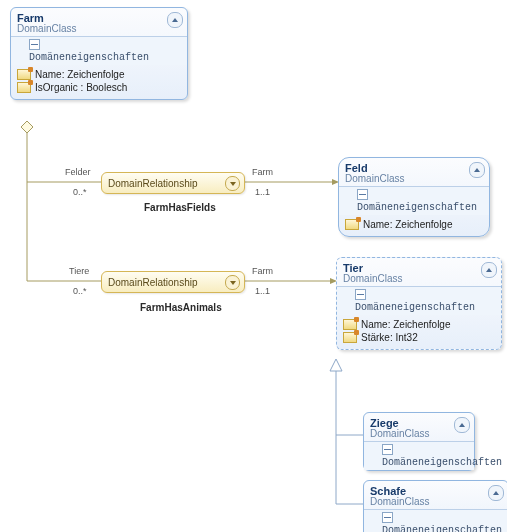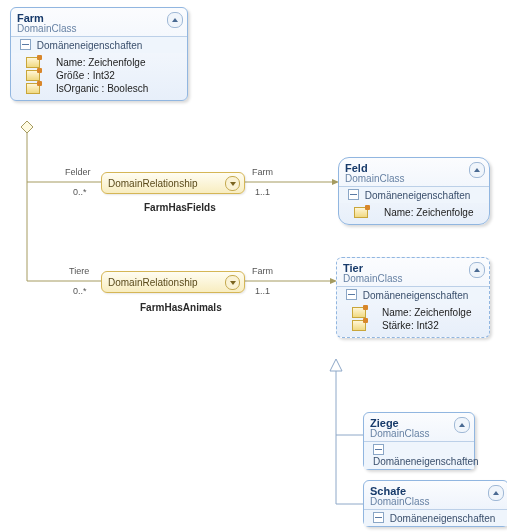--- a/index.html
+++ b/index.html
@@ -57,23 +57,24 @@
     width: 0; height: 0;
     border-left: 3px solid transparent;
     border-right: 3px solid transparent;
     border-bottom: 4px solid #4a6a92;
   }
   .compartment {
     border-top: 1px solid #bcd0e8;
   }
   .compartment-header {
     background: #eff5fc;
-    padding: 2px 9px;
+    padding: 2px 18px;
     font-size: 10px;
     color: #3a4f6c;
+    font-family: Liberation Mono, monospace;
   }
   .cmp-toggle {
     display: inline-block;
     width: 9px; height: 9px;
     border: 1px solid #8aa6c6;
     background: #fff;
     margin-right: 3px;
     position: relative;
     vertical-align: -1px;
   }
@@ -83,24 +84,23 @@
     left: 1px; right: 1px; top: 4px;
     height: 1px;
     background: #5a7aa4;
   }
   .prop-list {
     padding: 3px 6px 5px 6px;
   }
   .prop {
     display: flex;
     align-items: center;
-    gap: 16px;
+    gap: 4px;
     padding: 1px 0;
     font-size: 10px;
-    margin-left: 9px;
   }
   .prop-icon {
     width: 12px; height: 9px;
     background: linear-gradient(#fff6d6,#f0d982);
     border: 1px solid #c9a63a;
     position: relative;
   }
   .prop-icon::after {
     content: "";
     position: absolute;
@@ -226,24 +226,20 @@
       <span class="cmp-toggle"></span>
       <span>Domäneneigenschaften</span>
     </div>
     <div class="prop-list">
       <div class="prop">
           <span class="prop-icon"></span>
           <span>Name: Zeichenfolge</span>
         </div>
       <div class="prop">
           <span class="prop-icon"></span>
-          <span>Größe : Int32</span>
-        </div>
-      <div class="prop">
-          <span class="prop-icon"></span>
           <span>IsOrganic : Boolesch</span>
         </div>
     </div>
   </div>
 </div>
 
 <div class="rel-header" style="left:144px; top:156px;">FarmHasFields</div>
 <div class="rel-box" style="left:101px; top:172px; width:144px; height:22px;">
   <span class="rel-title">DomainRelationship</span>
   <div class="rel-btn"></div>
@@ -276,21 +272,21 @@
 <div class="rel-header" style="left:140px; top:256px;">FarmHasAnimals</div>
 <div class="rel-box" style="left:101px; top:271px; width:144px; height:22px;">
   <span class="rel-title">DomainRelationship</span>
   <div class="rel-btn"></div>
 </div>
 <div class="role-label" style="left:69px; top:266px;">Tiere</div>
 <div class="mult-label" style="left:73px; top:286px;">0..*</div>
 <div class="role-label" style="left:252px; top:266px;">Farm</div>
 <div class="mult-label" style="left:255px; top:286px;">1..1</div>
 
-<div class="class-box dashed" style="left:336px; top:257px; width:154px;">
+<div class="class-box dashed" style="left:336px; top:257px; width:166px;">
   <div class="class-header">
     <div class="class-title">Tier</div>
     <div class="class-stereo">DomainClass</div>
     <div class="collapse-btn"></div>
   </div>
   <div class="compartment">
     <div class="compartment-header">
       <span class="cmp-toggle"></span>
       <span>Domäneneigenschaften</span>
     </div>

